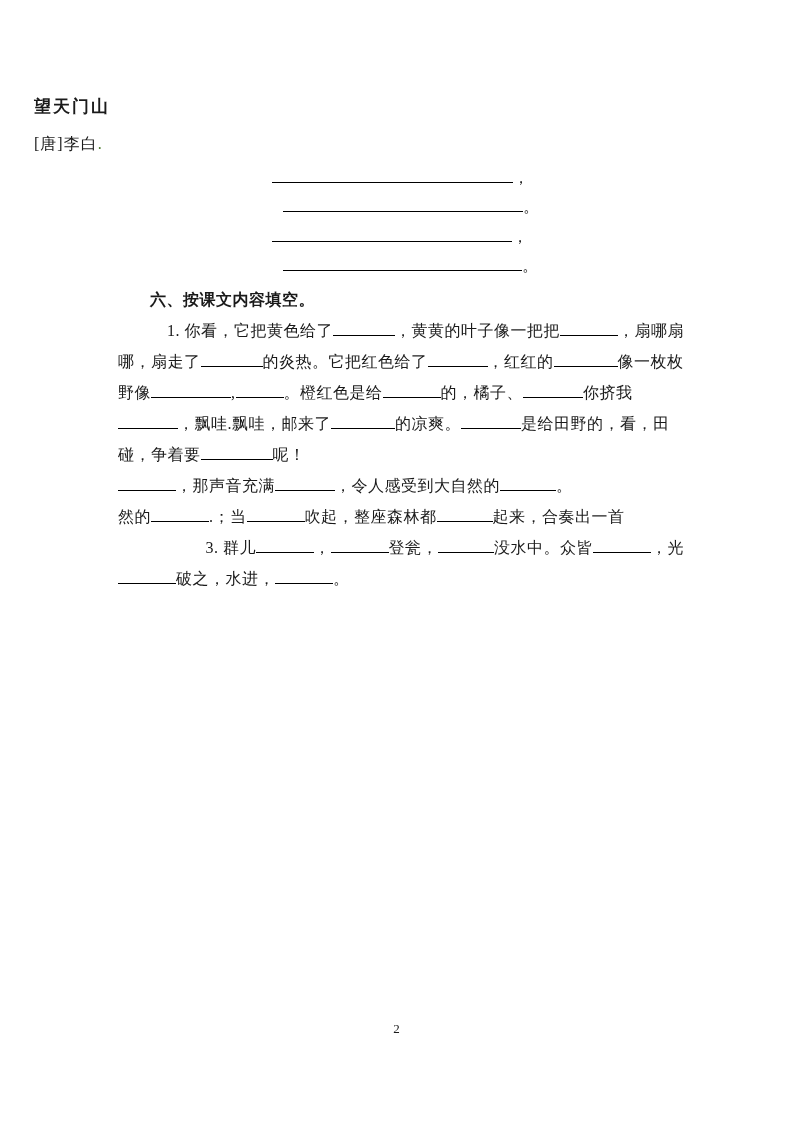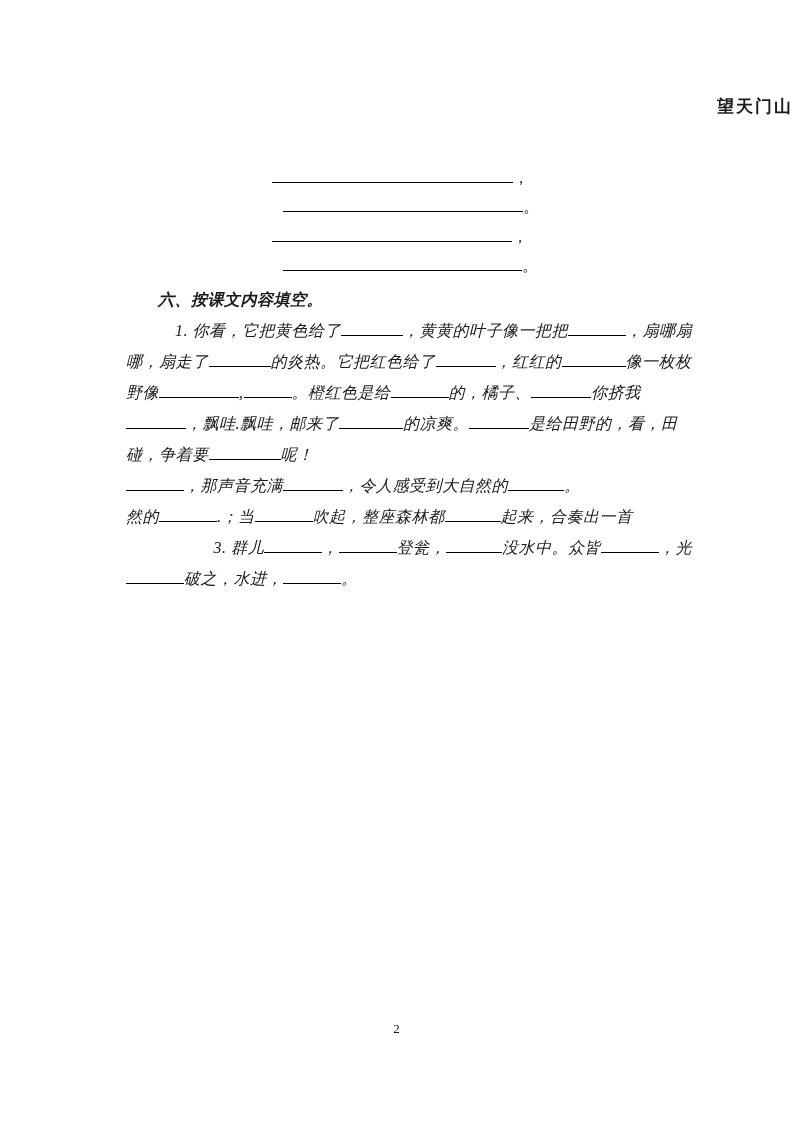--- a/index.html
+++ b/index.html
@@ -9,22 +9,22 @@
     height: 1122px;
     background: #ffffff;
     font-family: "Liberation Serif", "DejaVu Serif", serif;
     color: #1a1a1a;
     overflow: hidden;
   }
   .poem-header {
     position: absolute;
     top: 95px; left: 0;
     width: 793px;
-    text-align: right;
-    padding-left: 46px;
+    text-align: left;
+    padding-left: 34px;
     box-sizing: border-box;
   }
   .poem-title {
     font-weight: bold;
     font-size: 17px;
     letter-spacing: 2px;
   }
   .poem-author {
     margin-top: 16px;
     font-size: 16px;
@@ -43,25 +43,24 @@
   }
   .poem-line-odd  { padding-left: 272px; }
   .poem-line-even { padding-left: 283px; }
   .blank {
     display: inline-block;
     height: 1em;
     border-bottom: 1.6px solid #000000;
   }
   .section {
     position: absolute;
-    top: 284px; left: 126px;
+    top: 284px; left: 118px;
     width: 566px;
     font-size: 16px;
     letter-spacing: 0.5px;
-    font-style: italic;
   }
   .section-heading {
     font-weight: bold;
     padding-left: 32px;
     line-height: 31px;
     height: 31px;
   }
   .text-line {
     line-height: 31px;
     height: 31px;
@@ -77,20 +76,21 @@
     color: #1a1a1a;
   }
 </style>
 </head>
 <body>
 
 <div class="page">
 
   <div class="poem-header">
     <div class="poem-title">望天门山</div>
+    <div class="poem-author"><span>[唐]李白</span><span style="color: rgb(74, 122, 42);">.</span></div>
   </div>
 
   <div class="poem-blanks" id="poem-blanks">
       <div class="poem-line poem-line-odd"><span class="blank" style="width: 241px;"></span><span>，</span></div>
       <div class="poem-line poem-line-even"><span class="blank" style="width: 240px;"></span><span>。</span></div>
       <div class="poem-line poem-line-odd"><span class="blank" style="width: 240px;"></span><span>，</span></div>
       <div class="poem-line poem-line-even"><span class="blank" style="width: 239px;"></span><span>。</span></div>
     </div>
 
   <div class="section">

